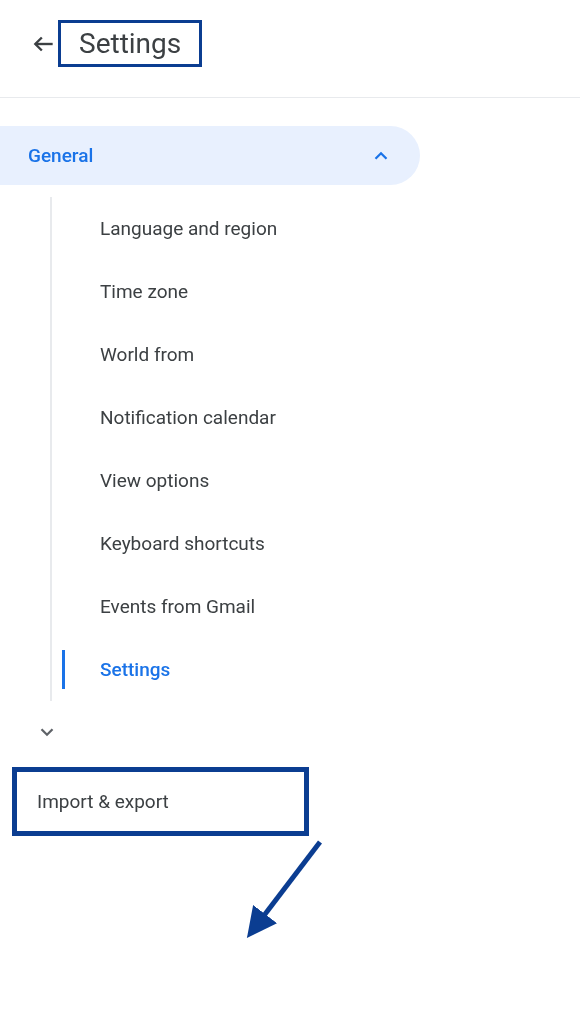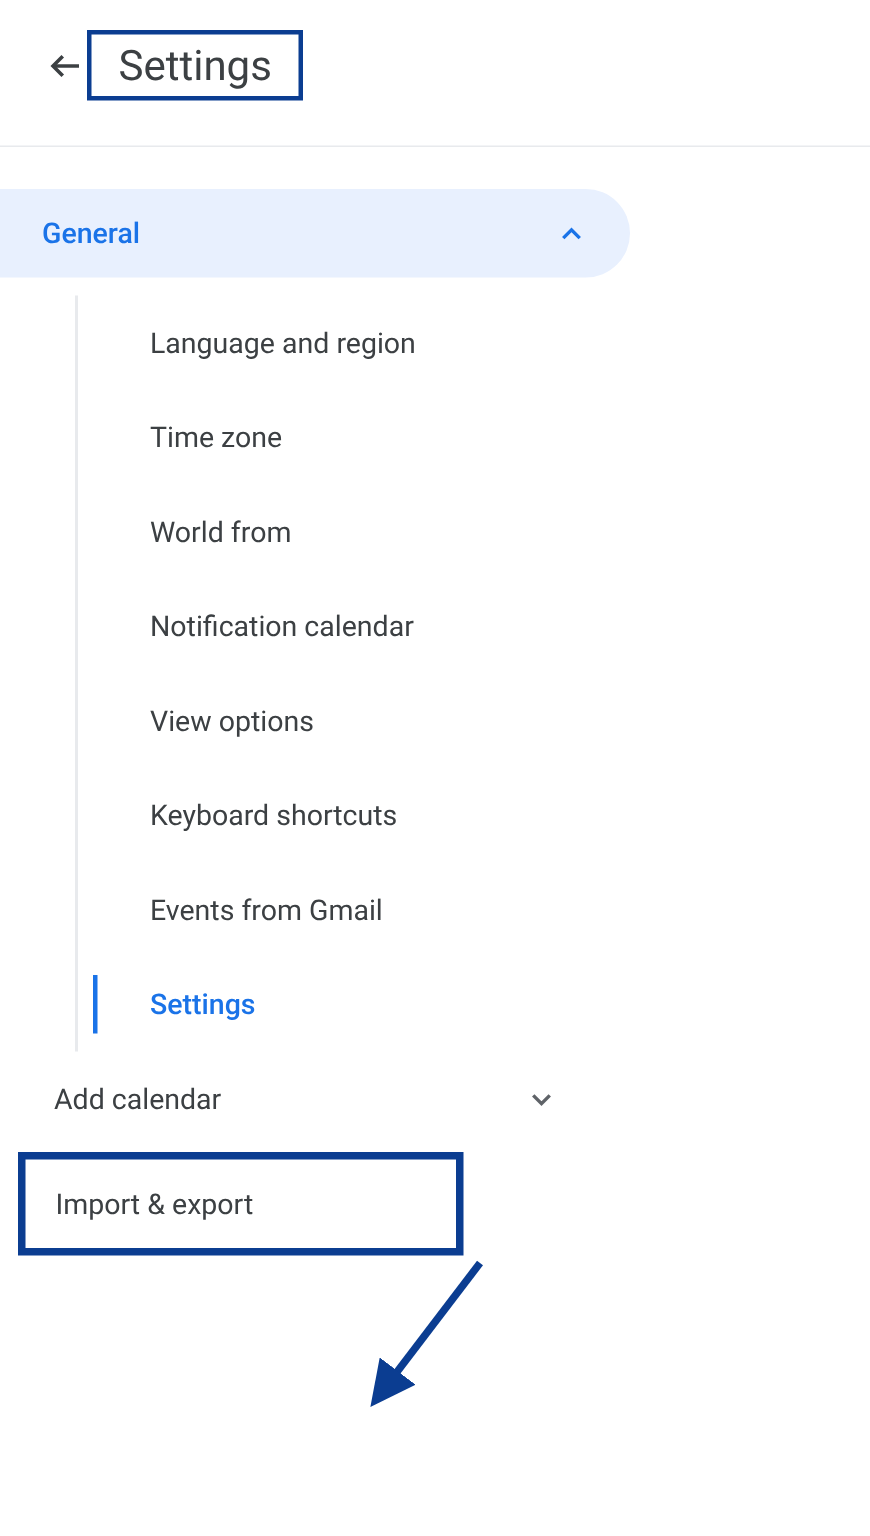--- a/index.html
+++ b/index.html
@@ -149,21 +149,20 @@
     <div class="subitem"><span>Time zone</span></div>
     <div class="subitem"><span>World from</span></div>
     <div class="subitem"><span>Notification calendar</span></div>
     <div class="subitem"><span>View options</span></div>
     <div class="subitem"><span>Keyboard shortcuts</span></div>
     <div class="subitem"><span>Events from Gmail</span></div>
     <div class="subitem active"><span>Settings</span></div>
   </div>
 
   <div class="collapsed-section">
-    <span class="collapsed-label">Add calendar</span>
     <svg class="chevron-down" width="22" height="22" viewBox="0 0 24 24" fill="none" stroke="currentColor" stroke-width="2.5">
       <polyline points="6,9 12,15 18,9"></polyline>
     </svg>
   </div>
 
   <div class="import-export">
     <span class="import-export-label">Import &amp; export</span>
   </div>
 </div>
 

